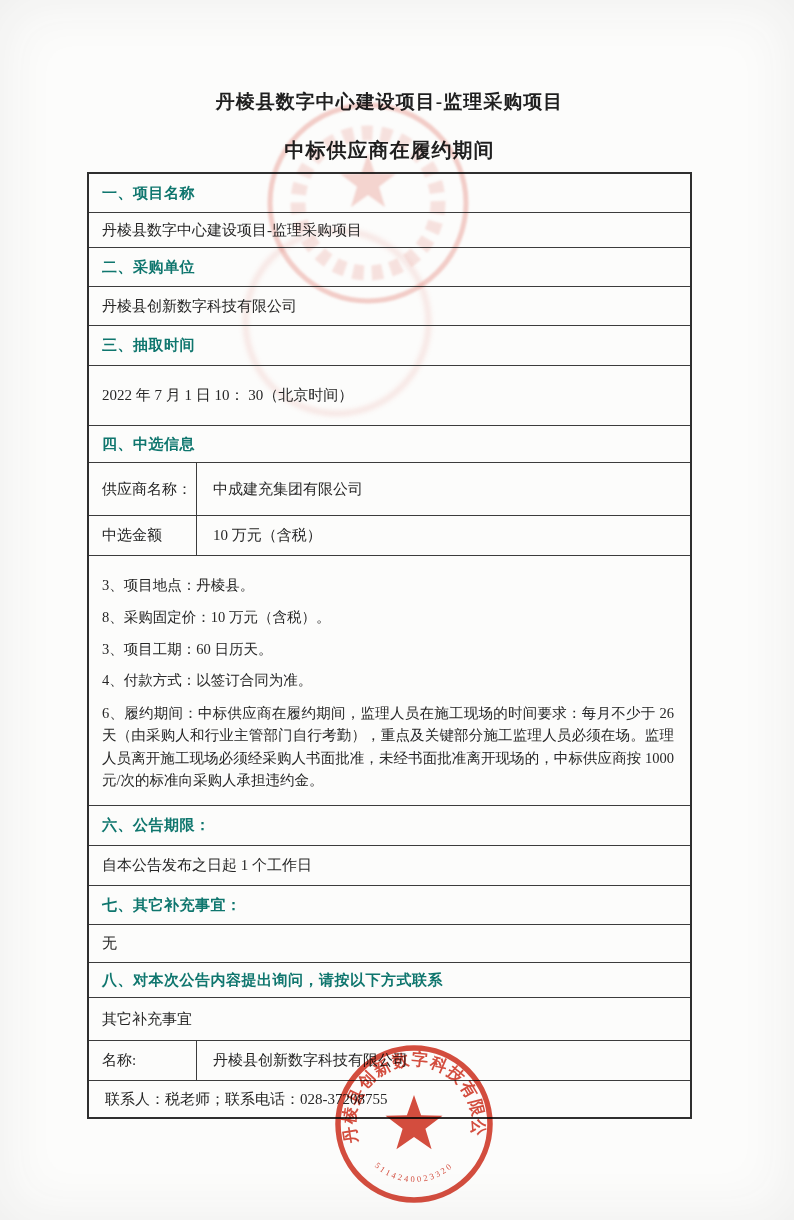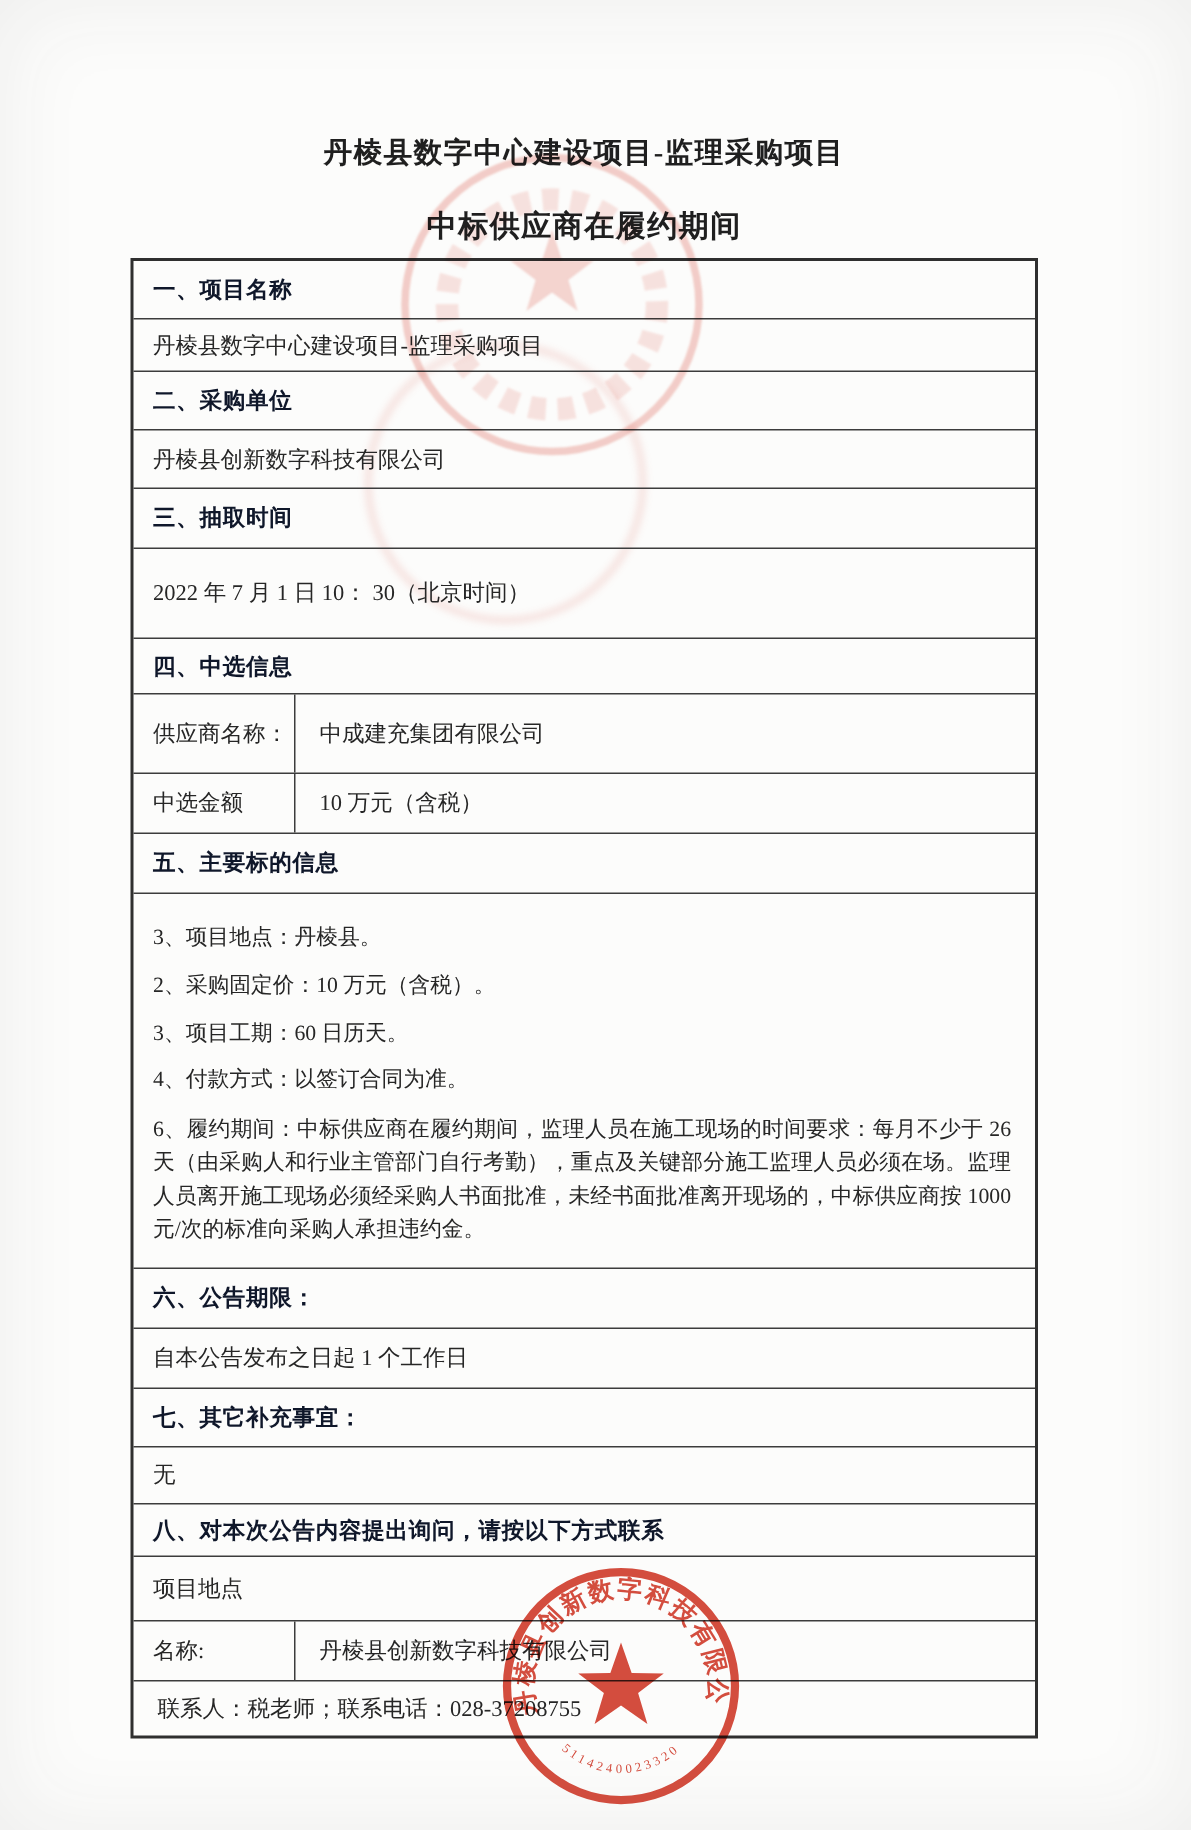--- a/index.html
+++ b/index.html
@@ -21,21 +21,21 @@
     position:absolute; left:87px; top:172px; width:605px;
     border:2px solid #2f2f2f; box-sizing:border-box;
     display:flex; flex-direction:column; z-index:2;
   }
   .row {
     box-sizing:border-box; display:flex; align-items:center;
     border-top:1.5px solid #3c3c3c; background:transparent;
   }
   .row.first { border-top:none; }
   .row .cell-single { padding-left:13px; padding-right:10px; }
-  .row.sect-header { font-weight:bold; font-size:15px; letter-spacing:0.5px; color:#0f172a; }
+  .row.sect-header { font-weight:bold; font-size:15px; letter-spacing:0.5px; color:#0f766e; }
   .row.value-row { font-size:15px; }
   .pair { padding:0; }
   .pair .label-cell {
     box-sizing:border-box; width:108px; align-self:stretch;
     display:flex; align-items:center; padding-left:13px;
     border-right:1.5px solid #3c3c3c; font-size:15px;
   }
   .pair .value-cell {
     flex:1; display:flex; align-items:center; padding-left:16px;
     font-size:15px;
@@ -104,26 +104,23 @@
     </div>
     <div class="row pair" style="height:53px">
       <div class="label-cell">供应商名称：</div>
       <div class="value-cell">中成建充集团有限公司</div>
     </div>
     <div class="row pair" style="height:40px">
       <div class="label-cell">中选金额</div>
       <div class="value-cell">10 万元（含税）</div>
     </div>
 
-    <div class="row sect-header" style="height:40px">
-      <span class="cell-single">五、主要标的信息</span>
-    </div>
     <div class="items-block" style="height:250px">
       <p>3、项目地点：丹棱县。</p>
-      <p>2、采购固定价：10 万元（含税）。</p>
+      <p>8、采购固定价：10 万元（含税）。</p>
       <p>3、项目工期：60 日历天。</p>
       <p>4、付款方式：以签订合同为准。</p>
       <p class="long">6、履约期间：中标供应商在履约期间，监理人员在施工现场的时间要求：每月不少于 26 天（由采购人和行业主管部门自行考勤），重点及关键部分施工监理人员必须在场。监理人员离开施工现场必须经采购人书面批准，未经书面批准离开现场的，中标供应商按 1000 元/次的标准向采购人承担违约金。</p>
     </div>
 
     <div class="row sect-header" style="height:40px">
       <span class="cell-single">六、公告期限：</span>
     </div>
     <div class="row value-row" style="height:40px">
       <span class="cell-single">自本公告发布之日起 1 个工作日</span>
@@ -133,21 +130,21 @@
       <span class="cell-single">七、其它补充事宜：</span>
     </div>
     <div class="row value-row" style="height:38px">
       <span class="cell-single">无</span>
     </div>
 
     <div class="row sect-header" style="height:35px">
       <span class="cell-single">八、对本次公告内容提出询问，请按以下方式联系</span>
     </div>
     <div class="row value-row" style="height:43px">
-      <span class="cell-single">项目地点</span>
+      <span class="cell-single">其它补充事宜</span>
     </div>
     <div class="row pair" style="height:40px">
       <div class="label-cell">名称:</div>
       <div class="value-cell">丹棱县创新数字科技有限公司</div>
     </div>
     <div class="row pair" style="height:37px">
       <div class="value-cell">联系人：税老师；联系电话：028-37208755</div>
     </div>
 
   </div>

